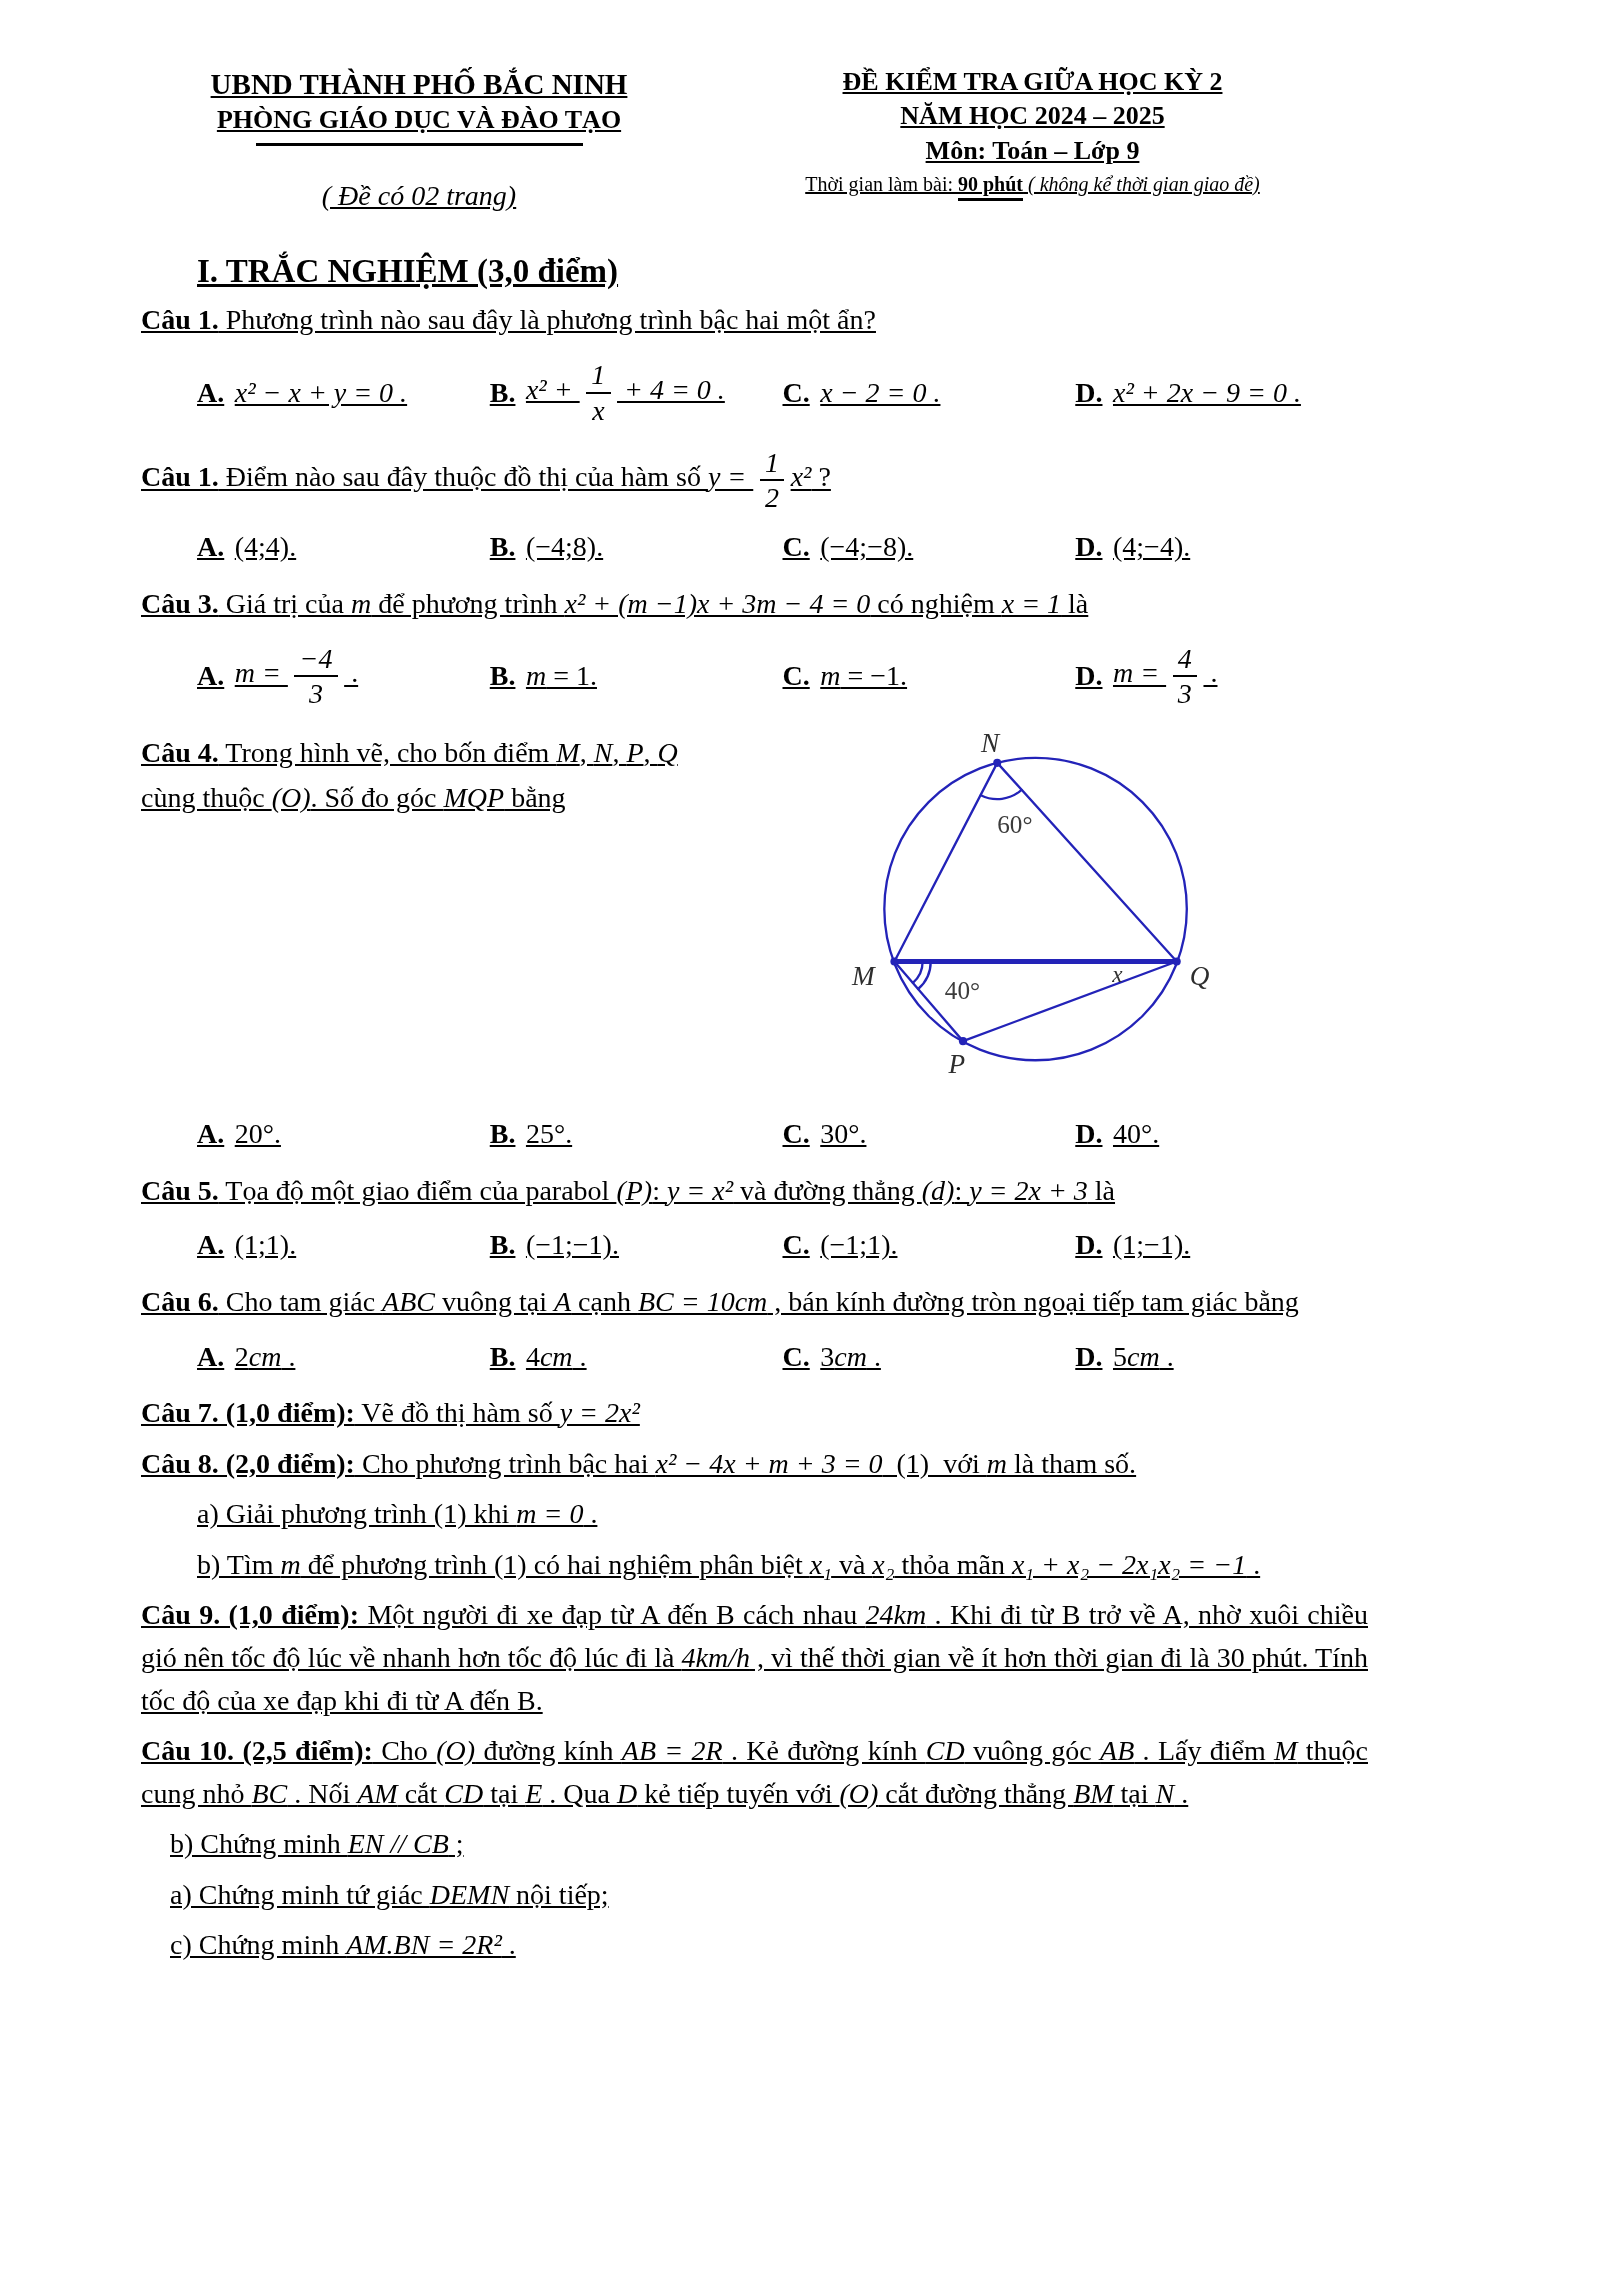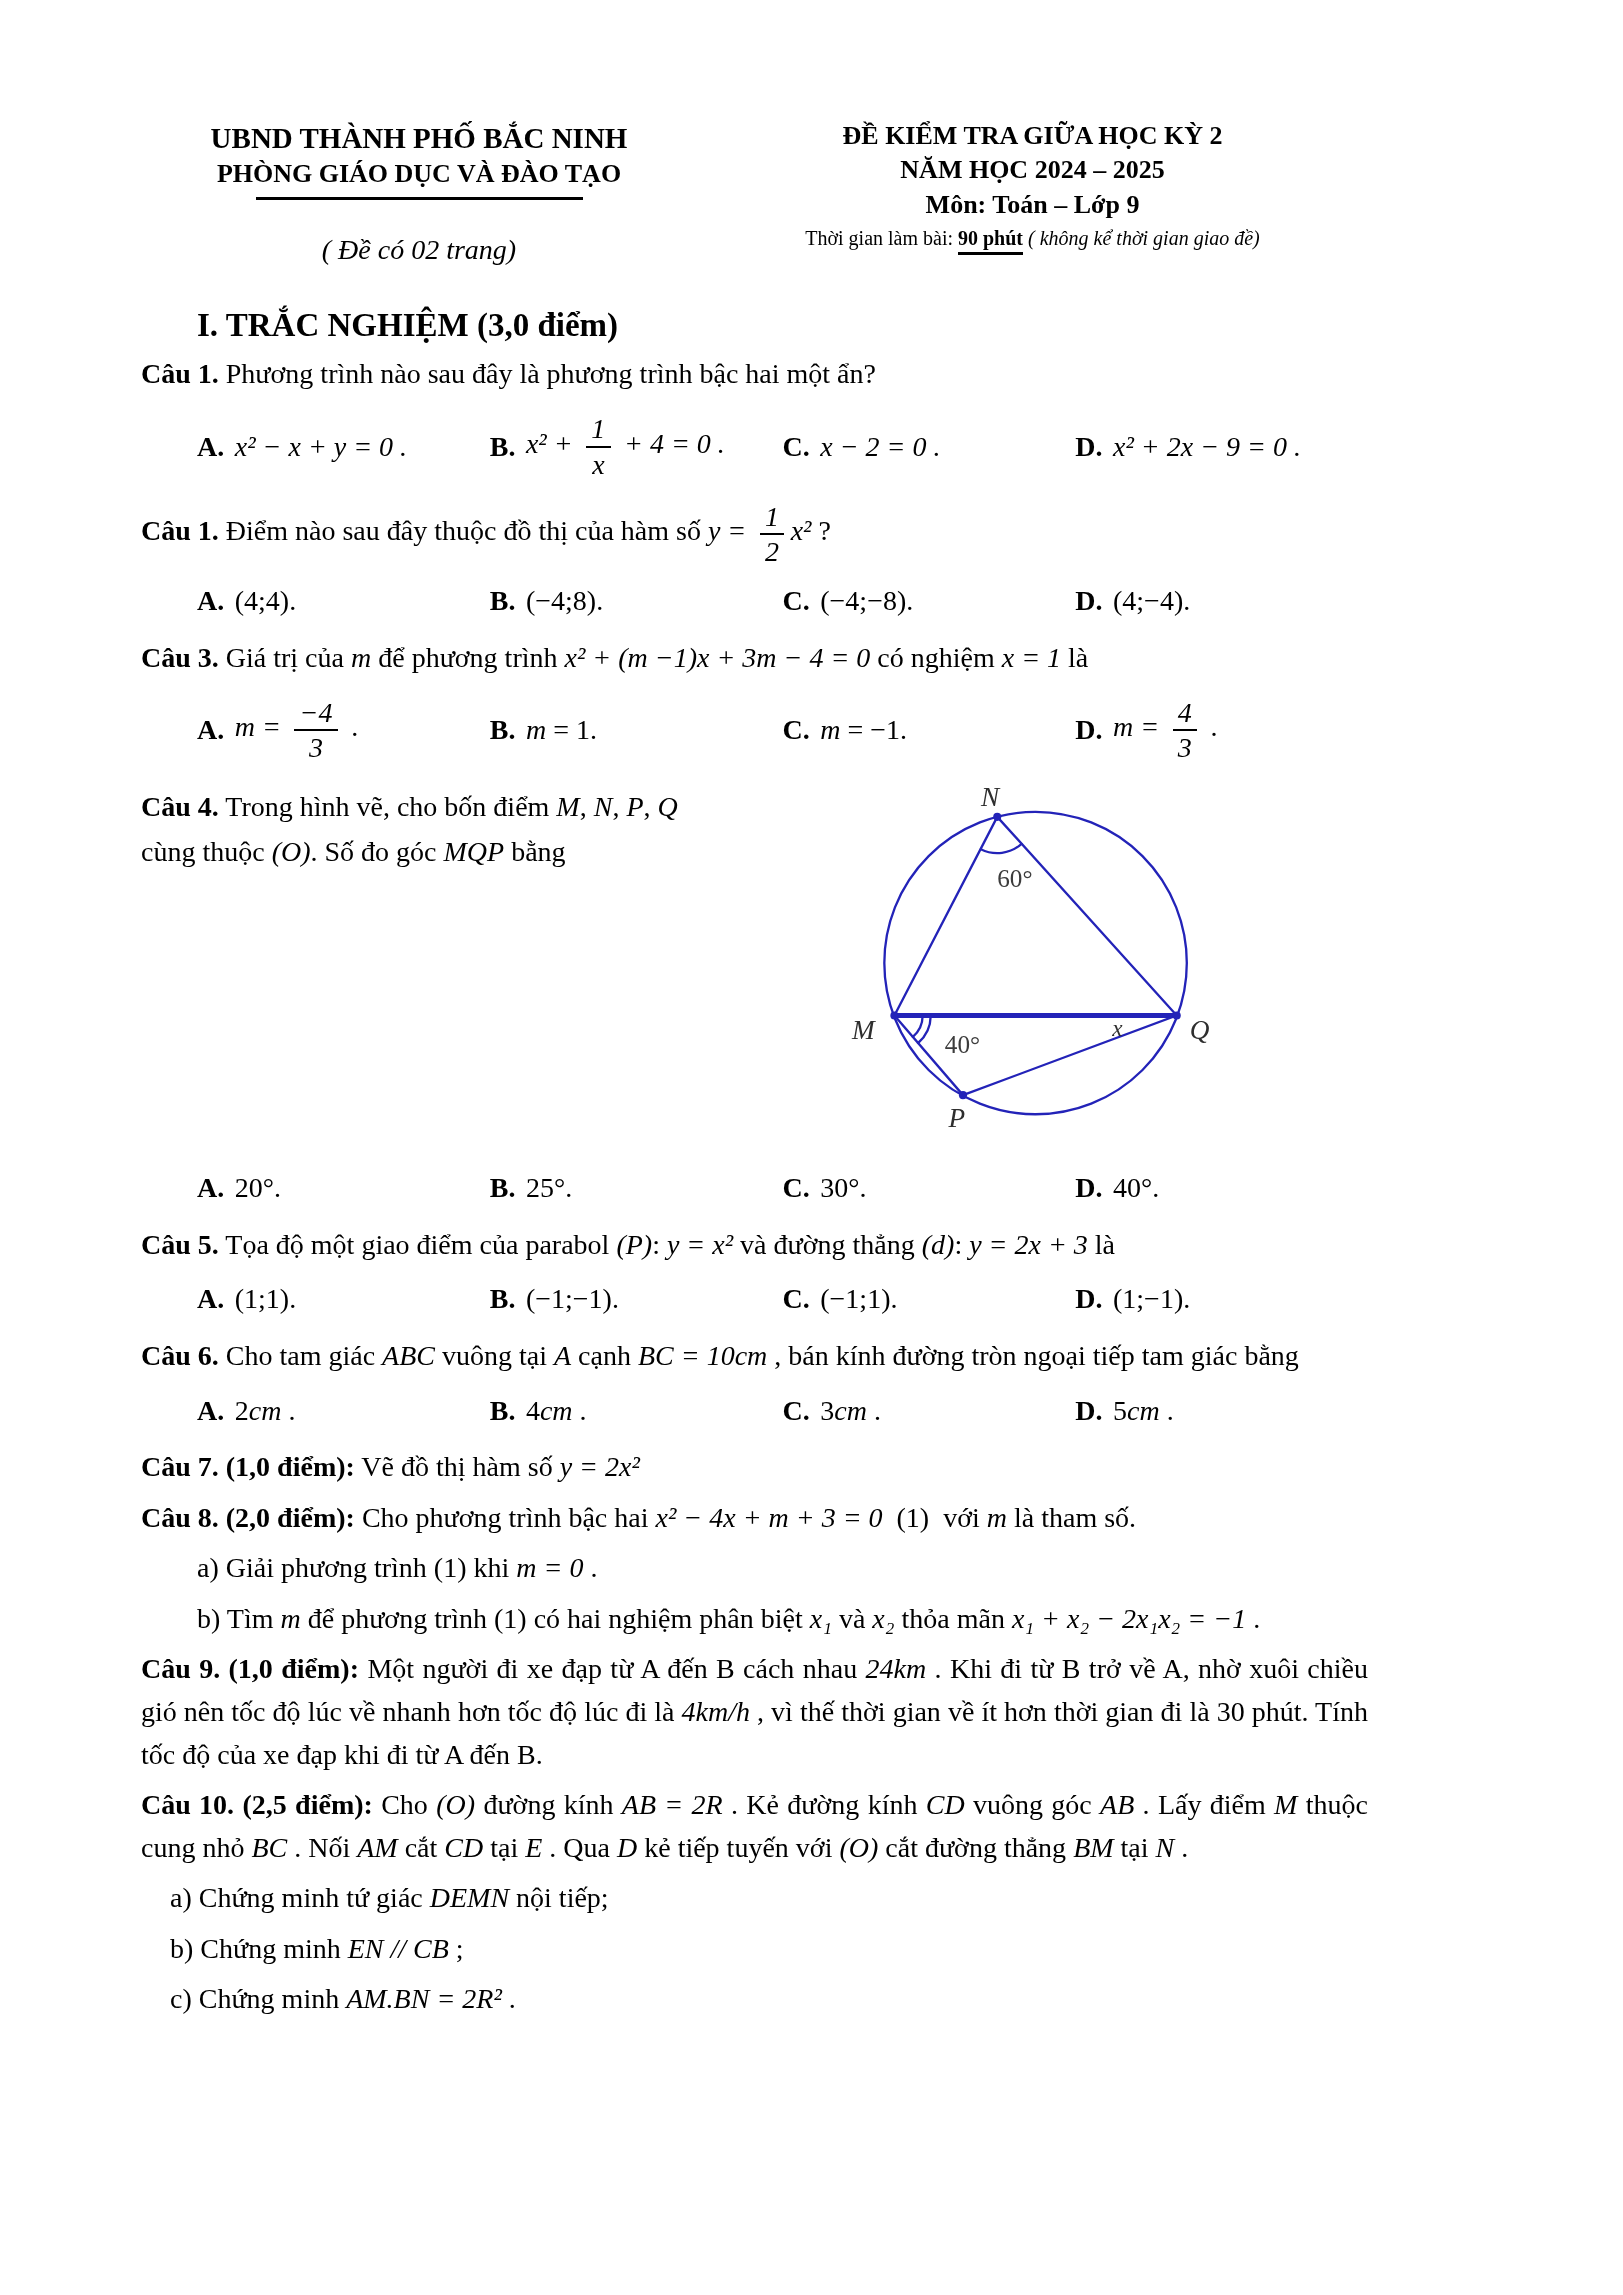--- a/index.html
+++ b/index.html
@@ -1,21 +1,21 @@
 <!DOCTYPE html>
 <html style="font-size:10.5px"><head>
 <meta charset="utf-8">
 <style>
   html,body{margin:0;padding:0;background:#ffffff;}
   body{
     width:1623px;height:2295px;
     font-family:"Liberation Serif","DejaVu Serif",serif;
     font-size:28px;color:#000;
   }
-  .page{box-sizing:border-box;width:1486px;min-height:2295px;padding:119px 118px 52px 141px;}
+  .page{box-sizing:border-box;width:1486px;min-height:2295px;padding:65px 118px 52px 141px;text-decoration:underline;}
 
   
   .header{display:flex;align-items:flex-start;}
   .h-left{width:556px;text-align:center;}
   .h-right{flex:1;text-align:center;}
   .h-b{font-weight:bold;font-size:26px;line-height:1.32;}
   .h-b1{font-weight:bold;font-size:29px;line-height:1.32;}
   .h-rule{width:327px;height:3.3px;background:#000;margin:5.2px auto 0 auto;}
   .h-note{font-style:italic;margin-top:34px;font-size:28px;}
   .h-time{margin-top:5.2px;font-size:20px;}
@@ -239,18 +239,18 @@
       </div>
   </div>
 
 
   <div class="para"><span class="seg-b">Câu 7. (1,0 điểm):</span><span class="seg-n"> Vẽ đồ thị hàm số </span><span class="seg-i">y = 2x²</span></div>
   <div class="para"><span class="seg-b">Câu 8. (2,0 điểm):</span><span class="seg-n"> Cho phương trình bậc hai </span><span class="seg-i">x² − 4x + m + 3 = 0</span><span class="seg-n">&nbsp; (1) &nbsp;với </span><span class="seg-i">m</span><span class="seg-n"> là tham số.</span></div>
   <div class="para ind1"><span class="seg-n">a) Giải phương trình (1) khi </span><span class="seg-i">m = 0</span><span class="seg-n"> .</span></div>
   <div class="para ind1"><span class="seg-n">b) Tìm </span><span class="seg-i">m</span><span class="seg-n"> để phương trình (1) có hai nghiệm phân biệt </span><span class="seg-i">x₁</span><span class="seg-n"> và </span><span class="seg-i">x₂</span><span class="seg-n"> thỏa mãn </span><span class="seg-i">x₁ + x₂ − 2x₁x₂ = −1</span><span class="seg-n"> .</span></div>
   <div class="para just"><span class="seg-b">Câu 9. (1,0 điểm):</span><span class="seg-n"> Một người đi xe đạp từ A đến B cách nhau </span><span class="seg-i">24km</span><span class="seg-n"> . Khi đi từ B trở về A, nhờ xuôi chiều gió nên tốc độ lúc về nhanh hơn tốc độ lúc đi là </span><span class="seg-i">4km/h</span><span class="seg-n"> , vì thế thời gian về ít hơn thời gian đi là 30 phút. Tính tốc độ của xe đạp khi đi từ A đến B.</span></div>
   <div class="para just"><span class="seg-b">Câu 10. (2,5 điểm):</span><span class="seg-n"> Cho </span><span class="seg-i">(O)</span><span class="seg-n"> đường kính </span><span class="seg-i">AB = 2R</span><span class="seg-n"> . Kẻ đường kính </span><span class="seg-i">CD</span><span class="seg-n"> vuông góc </span><span class="seg-i">AB</span><span class="seg-n"> . Lấy điểm </span><span class="seg-i">M</span><span class="seg-n"> thuộc cung nhỏ </span><span class="seg-i">BC</span><span class="seg-n"> . Nối </span><span class="seg-i">AM</span><span class="seg-n"> cắt </span><span class="seg-i">CD</span><span class="seg-n"> tại </span><span class="seg-i">E</span><span class="seg-n"> . Qua </span><span class="seg-i">D</span><span class="seg-n"> kẻ tiếp tuyến với </span><span class="seg-i">(O)</span><span class="seg-n"> cắt đường thẳng </span><span class="seg-i">BM</span><span class="seg-n"> tại </span><span class="seg-i">N</span><span class="seg-n"> .</span></div>
+  <div class="para ind2"><span class="seg-n">b) Chứng minh </span><span class="seg-i">EN // CB</span><span class="seg-n"> ;</span></div>
   <div class="para ind2"><span class="seg-n">a) Chứng minh tứ giác </span><span class="seg-i">DEMN</span><span class="seg-n"> nội tiếp;</span></div>
-  <div class="para ind2"><span class="seg-n">b) Chứng minh </span><span class="seg-i">EN // CB</span><span class="seg-n"> ;</span></div>
   <div class="para ind2"><span class="seg-n">c) Chứng minh </span><span class="seg-i">AM.BN = 2R²</span><span class="seg-n"> .</span></div>
 
 </div>
 
 
 </body></html>

